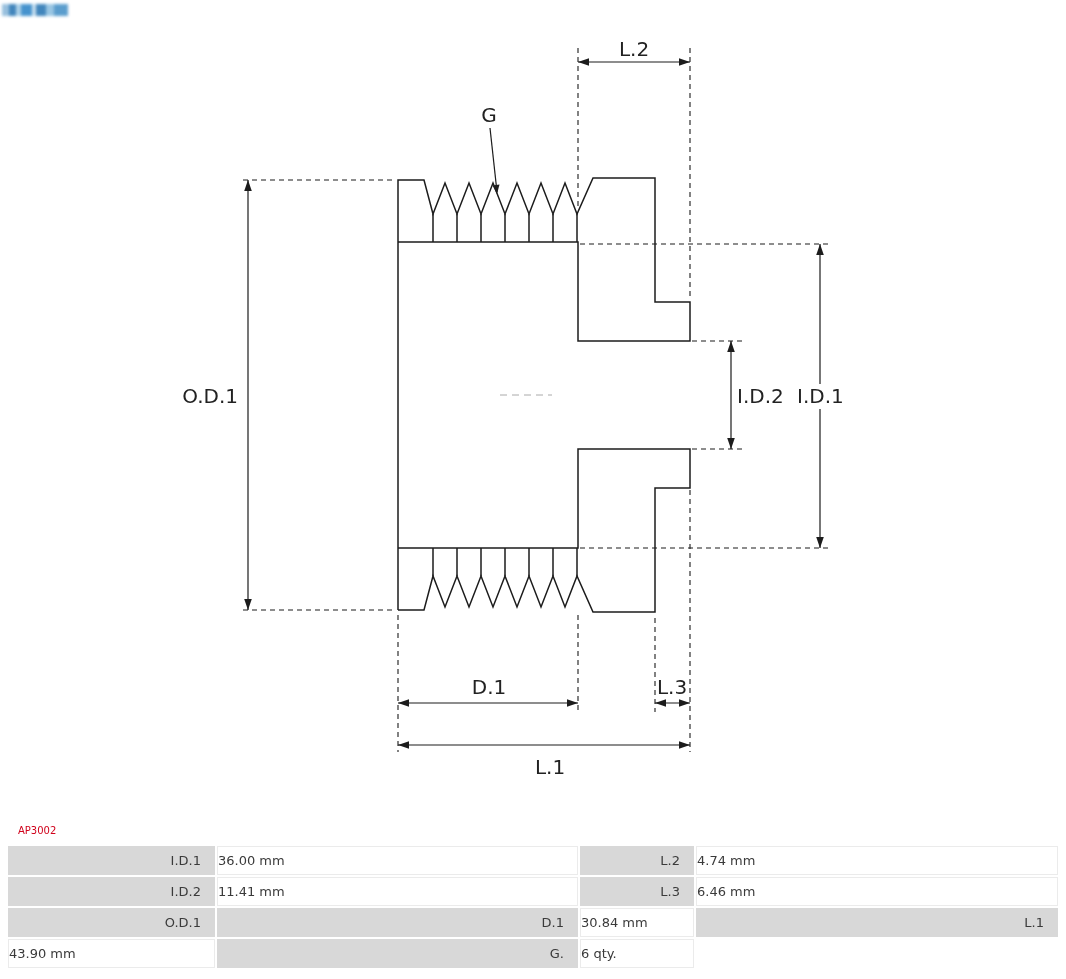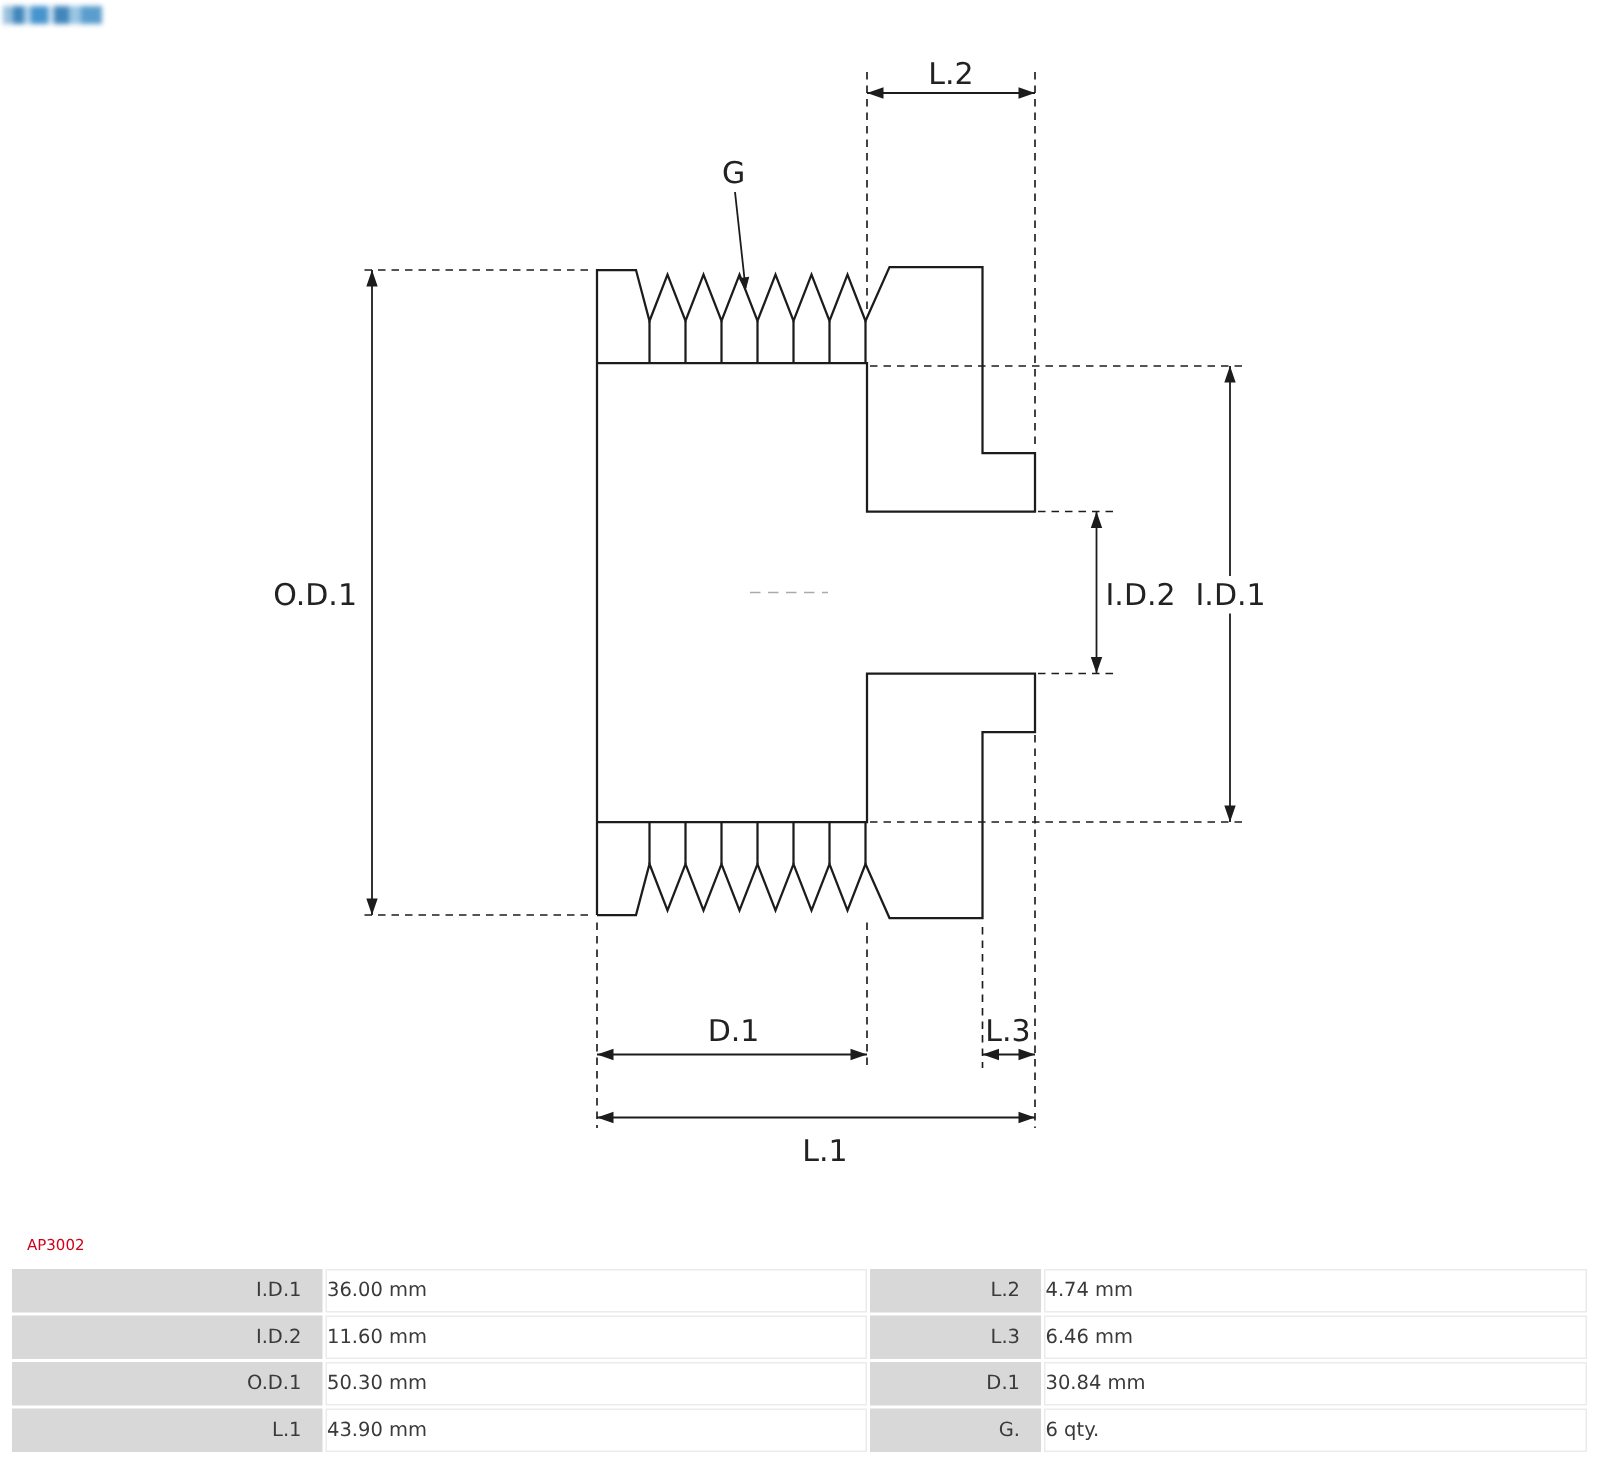--- a/index.html
+++ b/index.html
@@ -120,26 +120,25 @@
 
 <div class="part-number">AP3002</div>
 
 <div class="spec-table">
   <div class="cell label">I.D.1</div>
   <div class="cell value">36.00 mm</div>
   <div class="cell label">L.2</div>
   <div class="cell value">4.74 mm</div>
 
   <div class="cell label">I.D.2</div>
-  <div class="cell value">11.60 mm</div>
+  <div class="cell value">11.41 mm</div>
   <div class="cell label">L.3</div>
   <div class="cell value">6.46 mm</div>
 
   <div class="cell label">O.D.1</div>
-  <div class="cell value">50.30 mm</div>
   <div class="cell label">D.1</div>
   <div class="cell value">30.84 mm</div>
 
   <div class="cell label">L.1</div>
   <div class="cell value">43.90 mm</div>
   <div class="cell label">G.</div>
   <div class="cell value">6 qty.</div>
 </div>
 
 </body></html>

